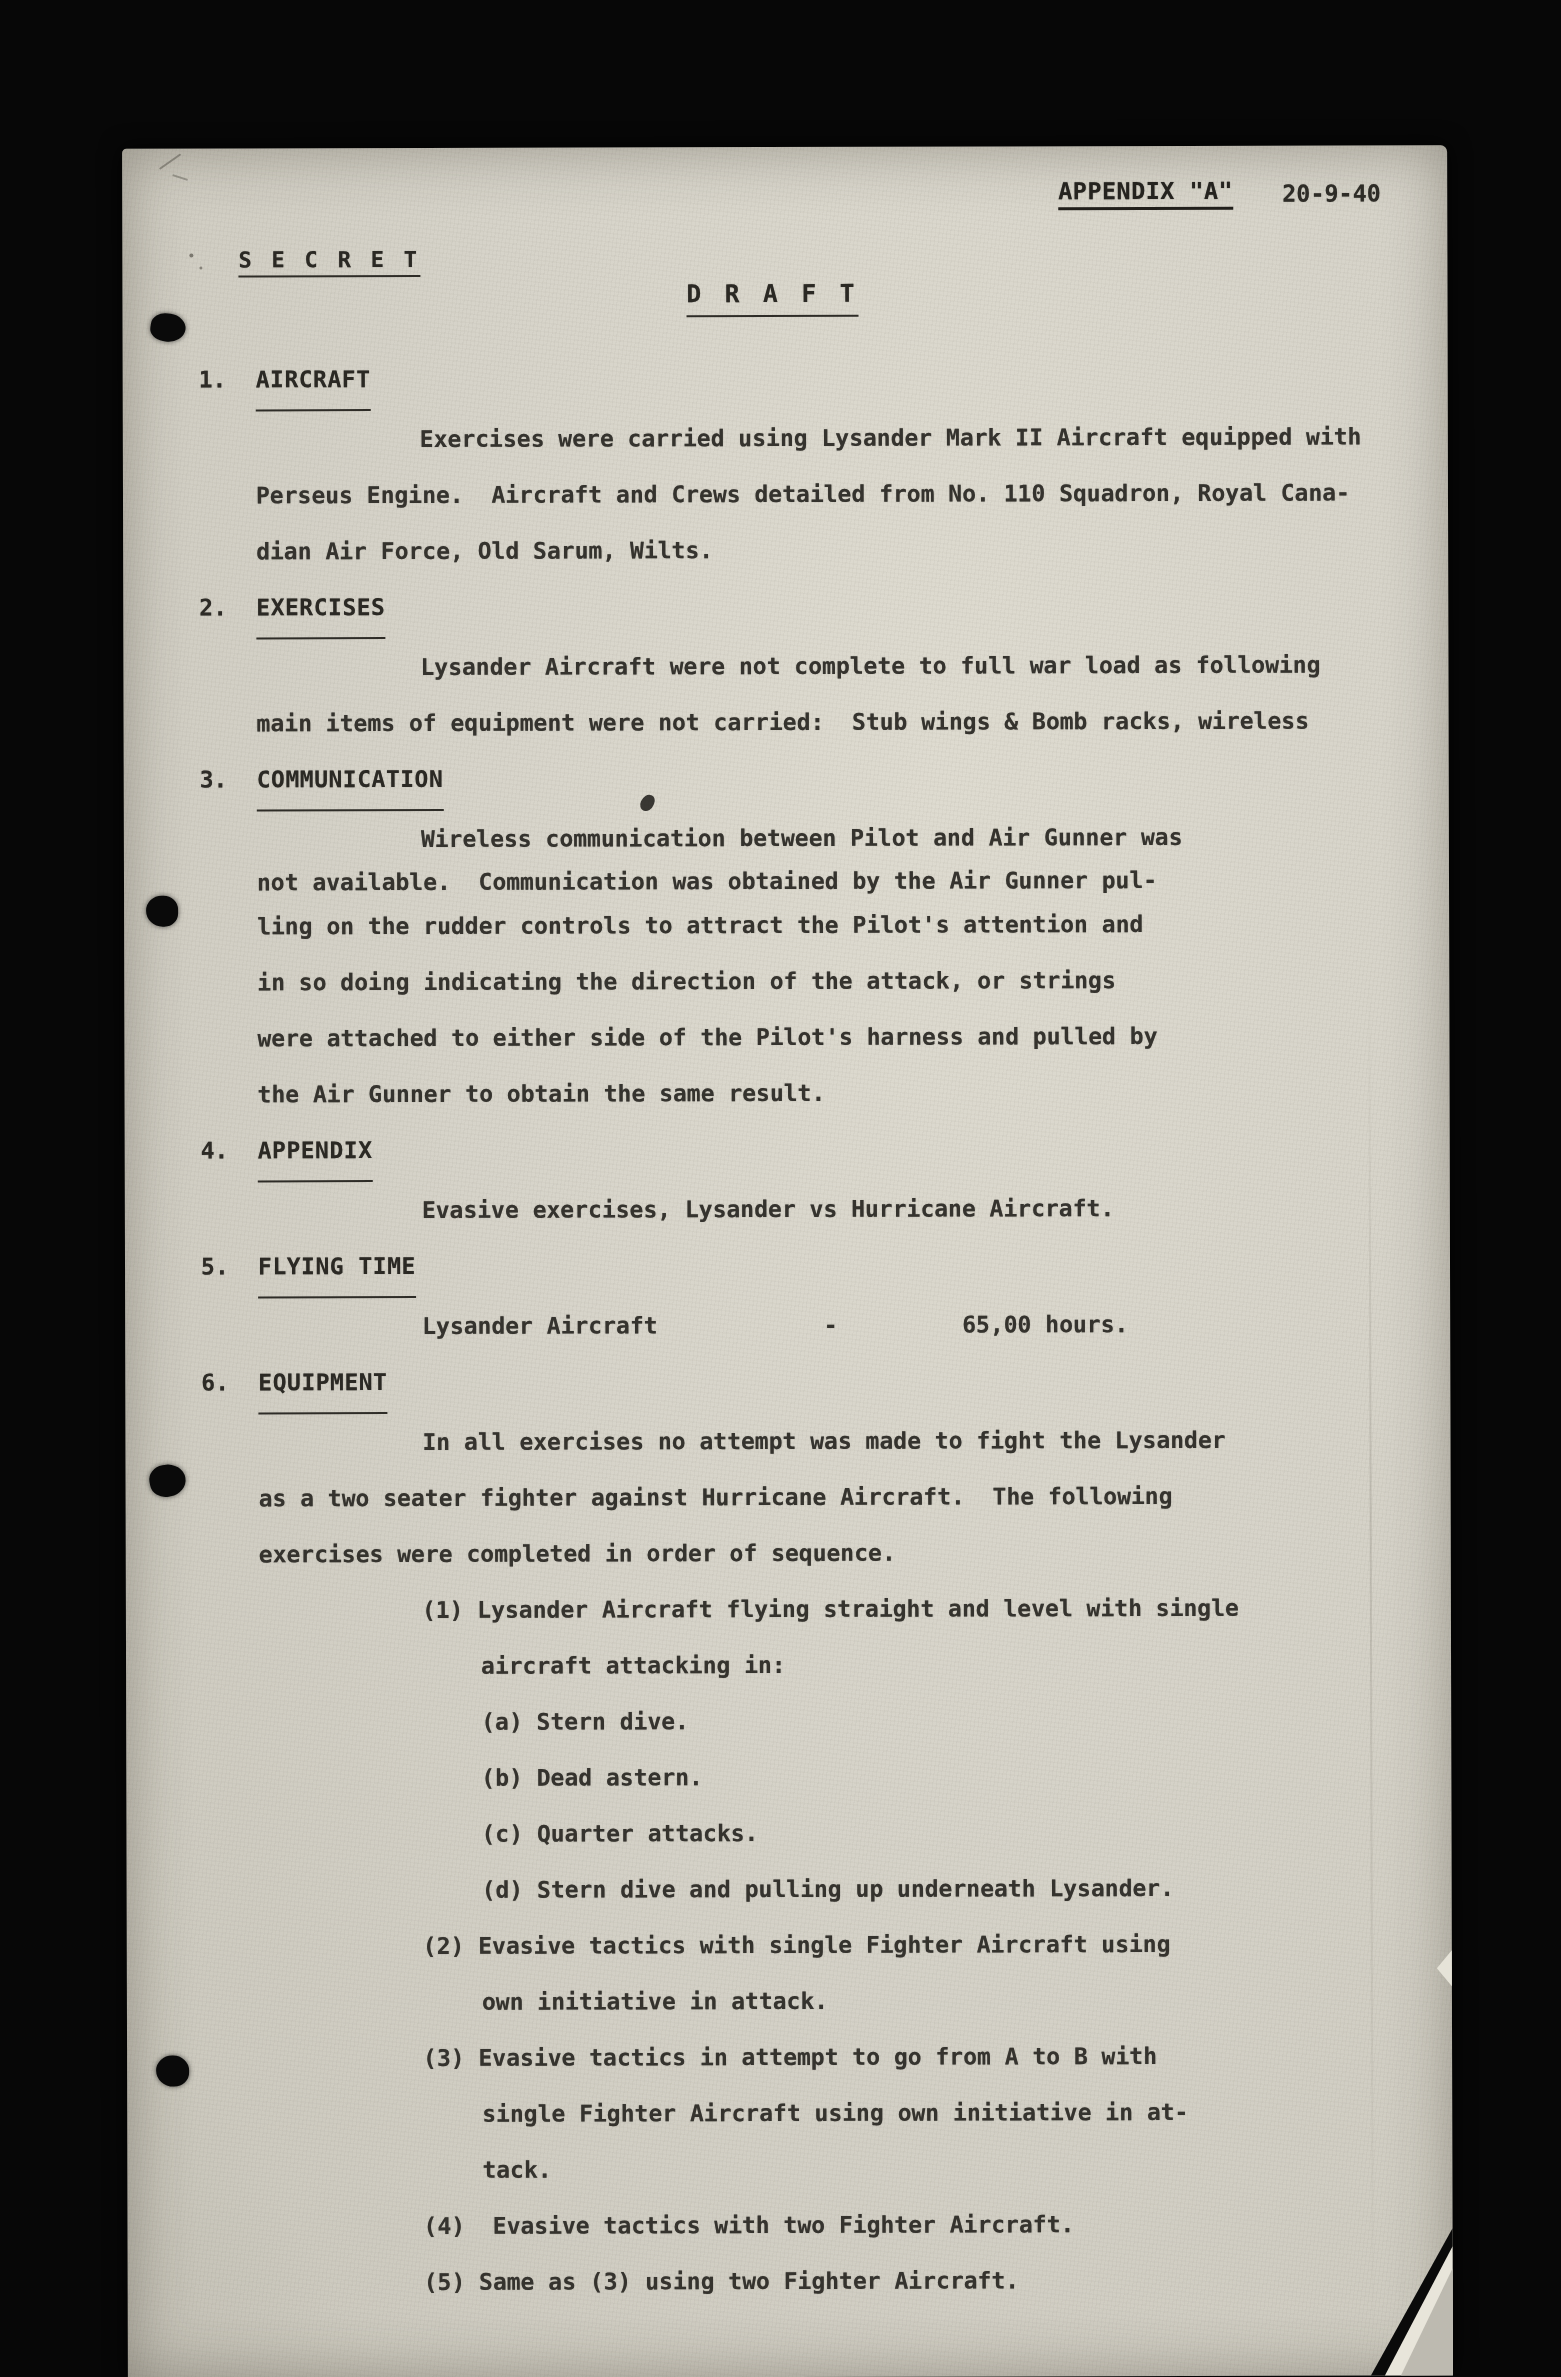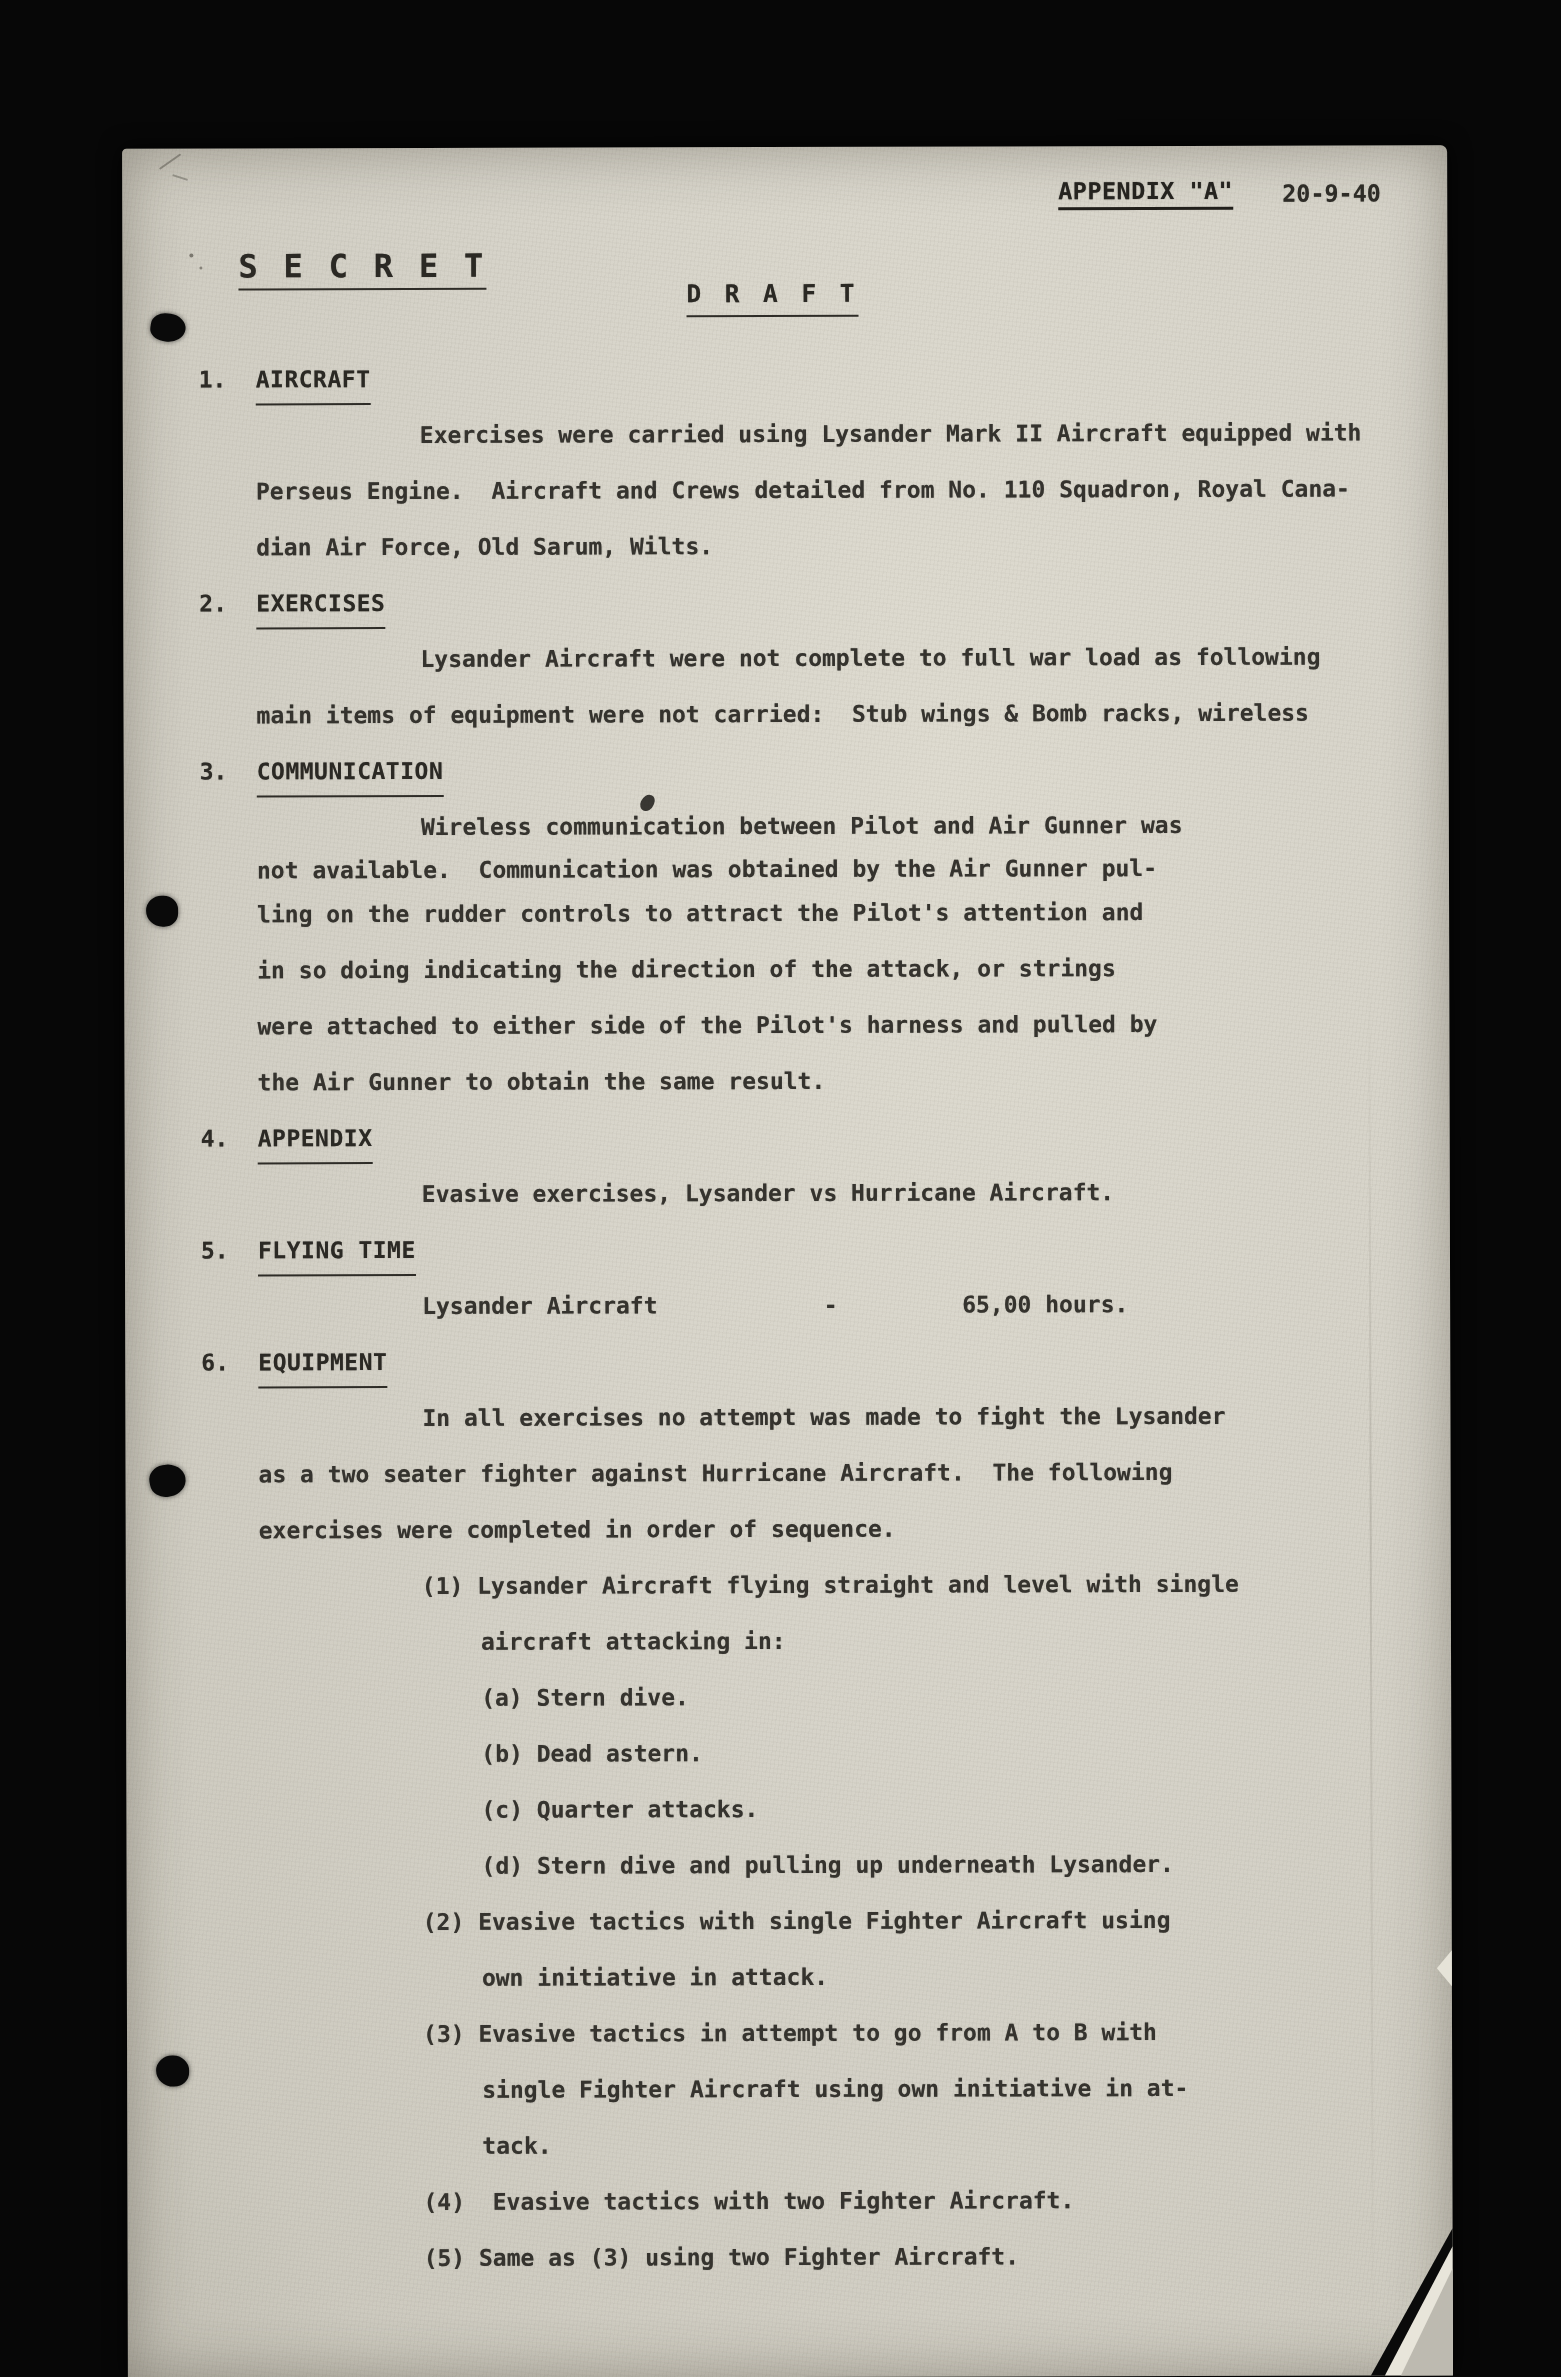--- a/index.html
+++ b/index.html
@@ -21,33 +21,33 @@
     position:absolute; inset:0; pointer-events:none; border-radius:inherit;
     background:
       repeating-linear-gradient(7deg, rgba(120,115,100,0.035) 0 1.6px, transparent 1.6px 4.4px),
       repeating-linear-gradient(97deg, rgba(60,58,50,0.03) 0 1.1px, transparent 1.1px 3.8px);
   }
   .line { white-space:pre-wrap; line-height:56px; font-size:23px; font-weight:700;
           color:#35332e; text-shadow:0 0 0.8px rgba(45,43,38,0.5); }
   .tight { line-height:30.5px; }
   .num  { display:inline-block; width:57px; color:#2d2b26; }
   .stitle { display:inline-block; line-height:28px; color:#2b2924;
-            border-bottom:2.2px solid #2e2c27; padding-bottom:10px; letter-spacing:0.5px; }
+            border-bottom:2.2px solid #2e2c27; padding-bottom:16px; letter-spacing:0.5px; }
   .body  { margin-left:57px; }
   .first { margin-left:57px; text-indent:164px; }
   .lvl1  { margin-left:220px; }
   .lvl2  { margin-left:279px; }
   .content { position:absolute; left:76px; top:203px; width:1227px; }
 
   .appendix { position:absolute; left:936px; top:30.5px; font-size:23.4px; letter-spacing:0.5px;
               display:inline-block; border-bottom:3.3px solid #211f1b; padding-bottom:2.2px;
               color:#25231f; text-shadow:0 0 1.1px rgba(30,28,24,0.6); font-weight:700; }
   .datestamp { position:absolute; left:1160px; top:34px; font-size:23.4px; font-weight:700;
                color:#2e2c27; text-shadow:0 0 0.8px rgba(45,43,38,0.5); }
-  .secret { position:absolute; left:116px; top:99px; font-size:32px; letter-spacing:3.3px;
+  .secret { position:absolute; left:116px; top:99px; font-size:22px; letter-spacing:3.3px;
             display:inline-block; border-bottom:2.2px solid #2e2c27; padding-bottom:2.7px;
             font-weight:700; color:#2b2924; text-shadow:0 0 0.8px rgba(45,43,38,0.55); }
   .draft { position:absolute; left:564px; top:132px; font-size:24.5px; letter-spacing:4.4px;
            display:inline-block; border-bottom:2.2px solid #2e2c27; padding-bottom:7px;
            font-weight:700; color:#2b2924; text-shadow:0 0 0.8px rgba(45,43,38,0.55); }
 
   .punch { position:absolute; background:#0a0a0a; box-shadow:0 0 5.5px rgba(0,0,0,0.6); }
   .punch1 { left:28px;  top:165px;  width:35px; height:28px; border-radius:48% 52% 56% 44%; transform:rotate(8deg); }
   .punch2 { left:22px;  top:747px; width:32px; height:30.5px; border-radius:52% 48% 45% 55%; }
   .punch3 { left:24px;  top:1316px; width:36px; height:32px; border-radius:46% 54% 52% 48%; transform:rotate(-10deg); }

